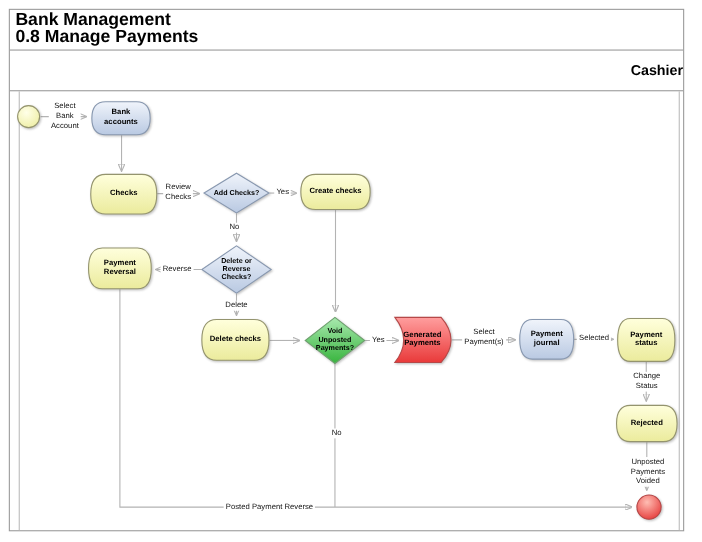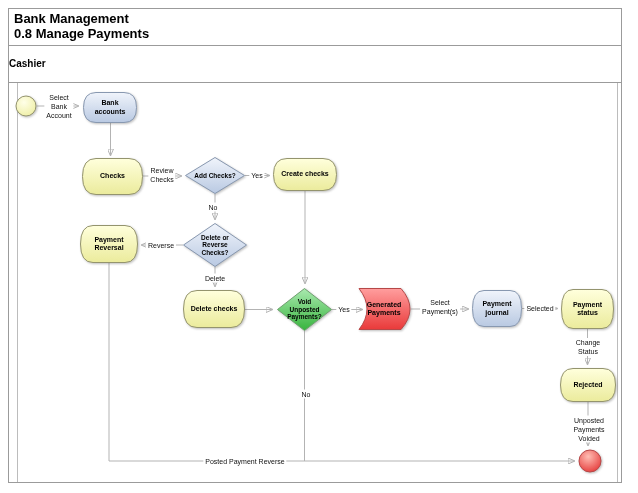--- a/index.html
+++ b/index.html
@@ -2,25 +2,25 @@
 <html><head>
 <meta charset="utf-8">
 <style>
   html,body{margin:0;padding:0;background:#fff;}
   .canvas{position:relative;width:638px;height:493px;background:#fff;
           font-family:"Liberation Sans",sans-serif;overflow:hidden;}
   .frame{position:absolute;left:8px;top:8px;width:614px;height:475px;
          border:1px solid #9b9b9b;box-sizing:border-box;}
   .hsep{position:absolute;left:9px;width:612px;height:1px;background:#9b9b9b;}
   .vlane{position:absolute;top:83px;width:1px;height:399px;background:#bcbcbc;}
-  .title-block{position:absolute;left:14px;top:11px;font-size:13px;font-weight:bold;
+  .title-block{position:absolute;left:14px;top:11px;font-size:16px;font-weight:bold;
                line-height:15px;color:#000;}
   .lane-header{position:absolute;left:9px;top:46px;width:612px;height:35px;
-               display:flex;align-items:center;justify-content:flex-start;
-               font-size:10px;font-weight:bold;color:#000;}
+               display:flex;align-items:center;justify-content:flex-end;
+               font-size:13px;font-weight:bold;color:#000;}
   svg.connectors{position:absolute;left:0;top:0;pointer-events:none;}
   svg.connectors path, svg.connectors polyline{fill:none;stroke:#b3b3b3;stroke-width:1;}
   .node{position:absolute;}
   .node svg{position:absolute;left:0;top:0;overflow:visible;
             filter:drop-shadow(1px 1.5px 0.8px rgba(110,110,110,0.45));}
   .node-label{position:absolute;inset:0;display:flex;align-items:center;justify-content:center;
               text-align:center;font-size:7px;font-weight:bold;line-height:8.5px;
               white-space:pre-line;color:#000;}
   .node-label.tiny{font-size:6.5px;line-height:7.5px;}
   .edge-label{position:absolute;transform:translate(-50%,-50%);background:#fff;

